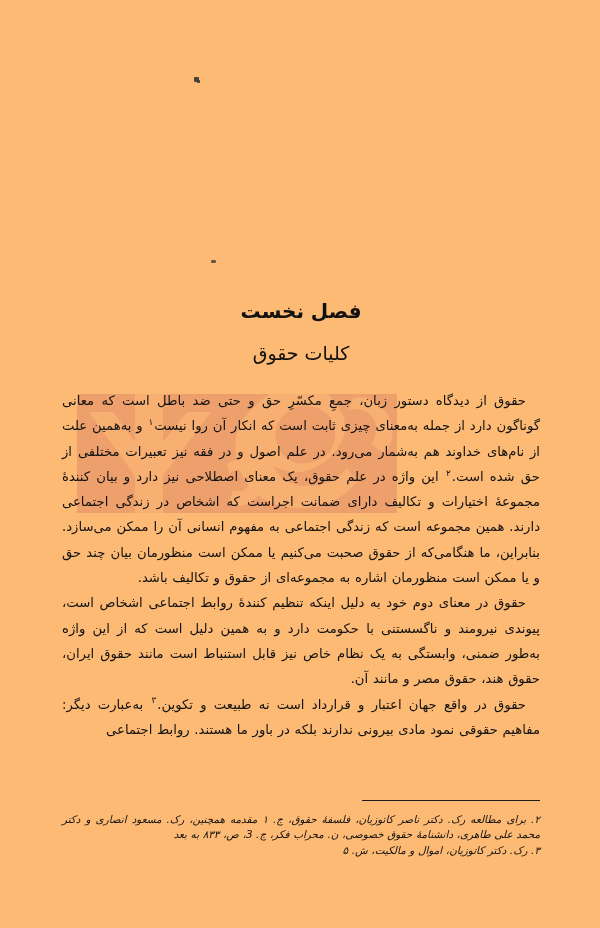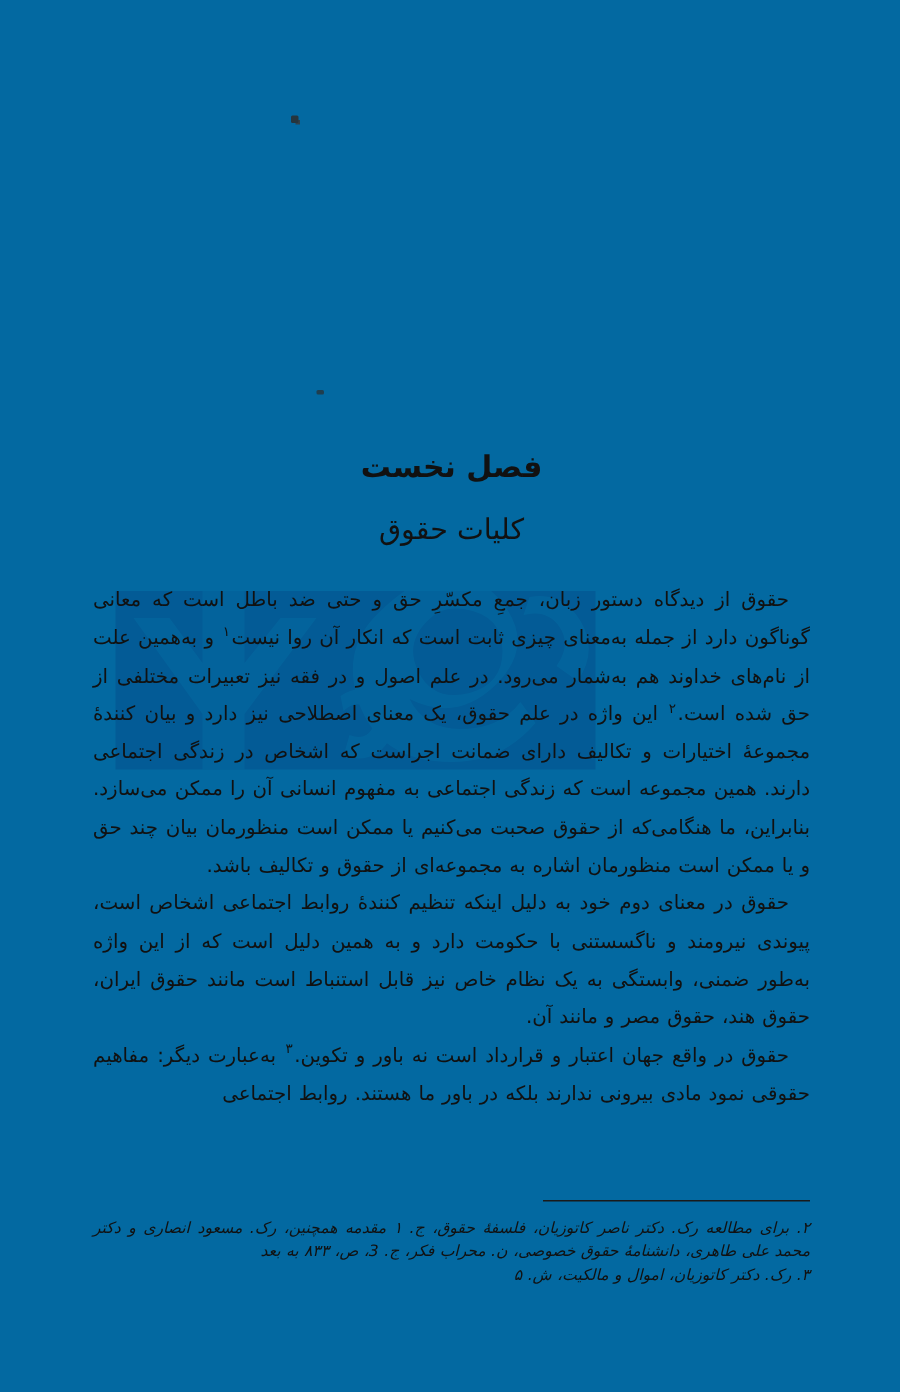--- a/index.html
+++ b/index.html
@@ -5,21 +5,21 @@
 <style>
   html,body{margin:0;padding:0;background:#ffffff;}
   body{
     width:600px;height:928px;position:relative;overflow:hidden;
     font-family:"DejaVu Sans","Liberation Sans",sans-serif;
     color:#111111;
     -webkit-font-smoothing:antialiased;
   }
   .page{
     position:absolute;inset:0;width:600px;height:928px;
-    background:#0369a1;
+    background:#fdba74;
   }
 
   
   .speck{position:absolute;background:#2c2c2c;border-radius:1px;opacity:.85;}
   .speck-a{left:194px;top:77px;width:5px;height:5px;
            box-shadow:2px 2px 0 -1px #3a3a3a;}
   .speck-b{left:211px;top:260px;width:5px;height:3px;opacity:.7;}
 
   
   .watermark{
@@ -119,21 +119,21 @@
     <div class="chapter-head">فصل نخست</div>
 
     <div class="chapter-sub">کلیات حقوق</div>
 
     <div class="body-block">
 
       <p class="para"><span>حقوق از دیدگاه دستور زبان، جمعِ مکسّرِ حق و حتی ضد باطل است که معانی گوناگون دارد از جمله به‌معنای چیزی ثابت است که انکار آن روا نیست</span><sup class="fn">۱</sup><span> و به‌همین علت از نام‌های خداوند هم به‌شمار می‌رود. در علم اصول و در فقه نیز تعبیرات مختلفی از حق شده است.</span><sup class="fn">۲</sup><span> این واژه در علم حقوق، یک معنای اصطلاحی نیز دارد و بیان کنندهٔ مجموعهٔ اختیارات و تکالیف دارای ضمانت اجراست که اشخاص در زندگی اجتماعی دارند. همین مجموعه است که زندگی اجتماعی به مفهوم انسانی آن را ممکن می‌سازد. بنابراین، ما هنگامی‌که از حقوق صحبت می‌کنیم یا ممکن است منظورمان بیان چند حق و یا ممکن است منظورمان اشاره به مجموعه‌ای از حقوق و تکالیف باشد.</span></p>
 
       <p class="para"><span>حقوق در معنای دوم خود به دلیل اینکه تنظیم کنندهٔ روابط اجتماعی اشخاص است، پیوندی نیرومند و ناگسستنی با حکومت دارد و به همین دلیل است که از این واژه به‌طور ضمنی، وابستگی به یک نظام خاص نیز قابل استنباط است مانند حقوق ایران، حقوق هند، حقوق مصر و مانند آن.</span></p>
 
-      <p class="para"><span>حقوق در واقع جهان اعتبار و قرارداد است نه باور و تکوین.</span><sup class="fn">۳</sup><span> به‌عبارت دیگر: مفاهیم حقوقی نمود مادی بیرونی ندارند بلکه در باور ما هستند. روابط اجتماعی</span></p>
+      <p class="para"><span>حقوق در واقع جهان اعتبار و قرارداد است نه طبیعت و تکوین.</span><sup class="fn">۳</sup><span> به‌عبارت دیگر: مفاهیم حقوقی نمود مادی بیرونی ندارند بلکه در باور ما هستند. روابط اجتماعی</span></p>
 
     </div>
 
     <div class="fn-rule"></div>
 
     <div class="footnotes">
 
 
       <p class="fn-item"><span class="fn-num">۲.</span>
         <span>برای مطالعه رک. دکتر ناصر کاتوزیان، فلسفهٔ حقوق، ج. ۱ مقدمه همچنین، رک. مسعود انصاری و دکتر محمد علی طاهری، دانشنامهٔ حقوق خصوصی، ن. محراب فکر، ج. 3، ص، ۸۳۳ به بعد</span></p>

